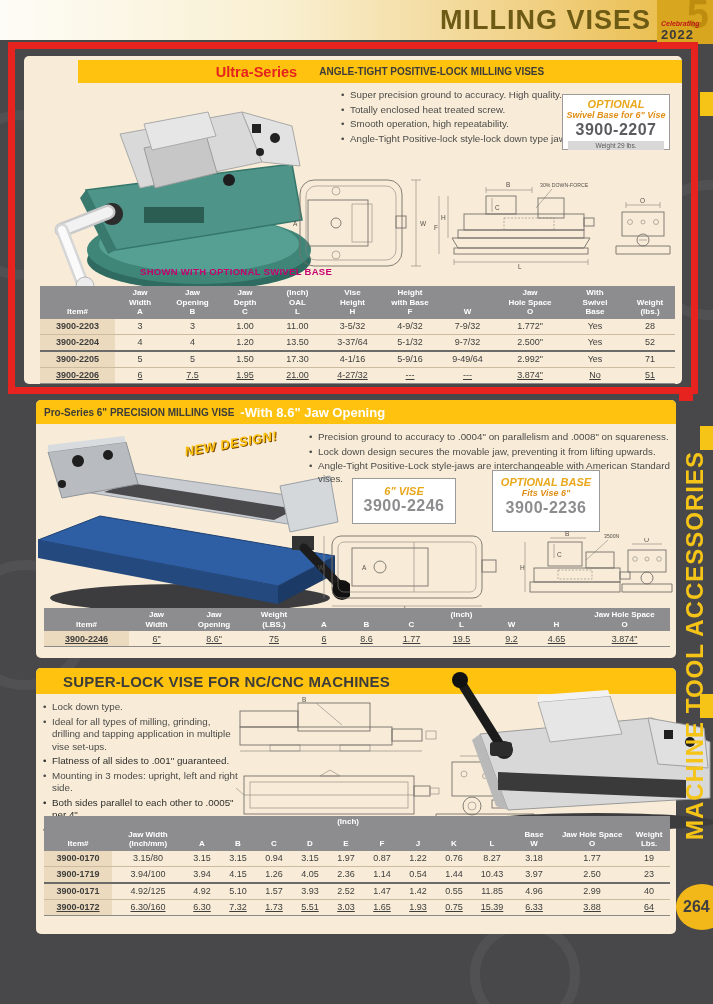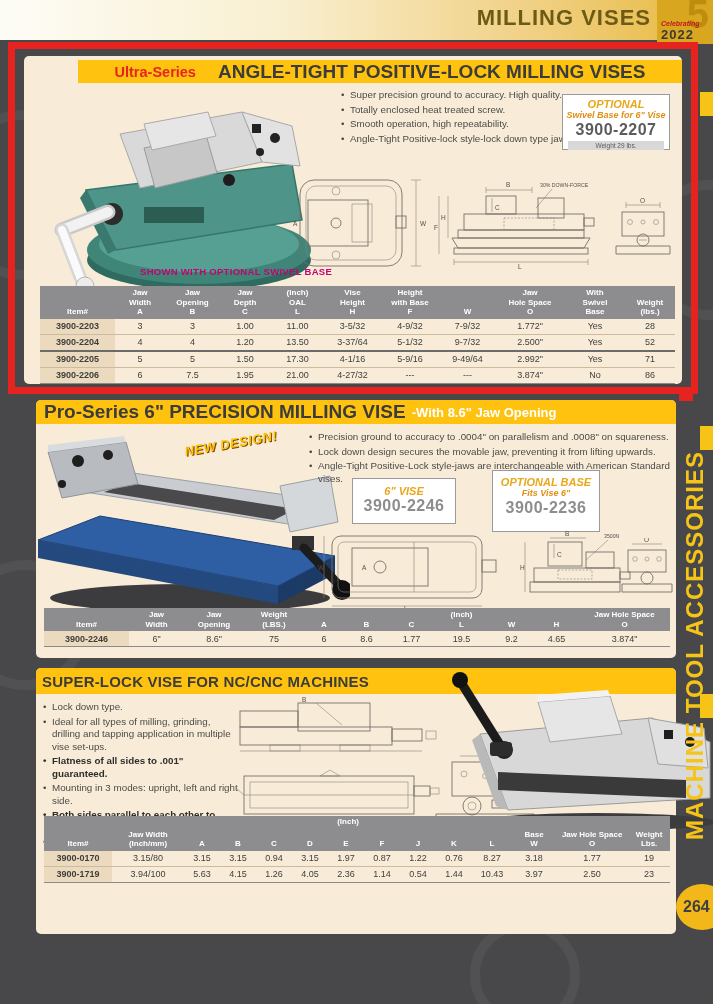--- a/index.html
+++ b/index.html
@@ -4,50 +4,50 @@
 <style>
   html,body{margin:0;padding:0;}
   body{
     width:713px;height:1004px;position:relative;overflow:hidden;
     background:#48484a;font-family:"Liberation Sans",sans-serif;
     -webkit-font-smoothing:antialiased;
   }
   
   .page-header{position:absolute;top:0;left:0;width:713px;height:40px;
     background:linear-gradient(90deg,#fdfcf6 0%,#f9efd0 40%,#f0d083 75%,#e8b93f 100%);}
-  .page-title{position:absolute;top:5px;right:62px;font-size:22px;font-weight:bold;
+  .page-title{position:absolute;top:5px;right:62px;font-size:27px;font-weight:bold;
     color:#6d5a15;letter-spacing:1px;}
   .anniv-badge{position:absolute;top:0;right:0;width:56px;height:44px;background:#d9a620;
     overflow:hidden;}
   .anniv-five{position:absolute;top:-8px;right:4px;font-size:40px;font-weight:bold;color:#b8860b;opacity:.8;}
   .anniv-celebrating{position:absolute;top:20px;left:4px;font-size:7px;font-weight:bold;font-style:italic;color:#c01818;}
   .anniv-year{position:absolute;top:27px;left:4px;font-size:13px;font-weight:bold;color:#3a3a3a;letter-spacing:1px;}
   
   .gear{position:absolute;border-radius:50%;border:10px solid rgba(255,255,255,0.05);}
   
   .red-frame{position:absolute;left:8px;top:42px;width:690px;height:352px;
     border:7px solid #e6231f;box-sizing:border-box;}
   .panel{background:#f8ecd8;border-radius:5px;}
   .panel1{position:absolute;left:24px;top:56px;width:658px;height:328px;}
   .panel2{position:absolute;left:36px;top:400px;width:640px;height:258px;}
   .panel3{position:absolute;left:36px;top:668px;width:640px;height:266px;}
   .banner{background:#ffc20e;display:flex;align-items:center;white-space:nowrap;}
   .banner1{position:absolute;left:54px;top:4px;width:604px;height:23px;justify-content:center;gap:22px;}
   .banner2{position:absolute;left:0;top:0;width:100%;height:24px;padding-left:8px;gap:6px;box-sizing:border-box;border-radius:5px 5px 0 0;}
-  .banner3{position:absolute;left:0;top:0;width:100%;height:26px;padding-left:6px;box-sizing:border-box;border-radius:5px 5px 0 0;}
+  .banner3{position:absolute;left:0;top:0;width:100%;height:26px;padding-left:27px;box-sizing:border-box;border-radius:5px 5px 0 0;}
   .t-red{color:#e6231f;font-weight:bold;font-size:14.5px;}
-  .t-dark{color:#3c3c3a;font-weight:bold;font-size:19px;}
+  .t-dark{color:#3c3c3a;font-weight:bold;font-size:10px;}
   .t-white{color:#ffffff;font-weight:bold;font-size:13px;}
   .banner3 .t-dark{font-size:15px;letter-spacing:.2px;}
   
   ul.bullets{list-style:none;margin:0;padding:0;}
   ul.bullets li{position:relative;padding-left:10px;margin-bottom:2px;
     color:#4b4b49;font-size:9.8px;line-height:12.5px;}
   ul.bullets li::before{content:"\2022";position:absolute;left:1px;top:0;}
-  ul.bullets li.bold{font-weight:bold;color:#2e2e2c;}
+  ul.bullets li.bold{font-weight:normal;color:#2e2e2c;}
   .bullets1{position:absolute;left:316px;top:33px;width:238px;}
   .bullets2{position:absolute;left:272px;top:31px;width:362px;}
   .bullets3{position:absolute;left:6px;top:33px;width:196px;}
   
   .callout{position:absolute;background:#ffffff;border:1.5px solid #9a9a9a;text-align:center;box-sizing:border-box;}
   .opt-box1{left:538px;top:38px;width:108px;height:56px;padding-top:3px;}
   .c-gold{color:#e9a71b;font-weight:bold;font-style:italic;font-size:11px;line-height:12px;}
   .c-gold-sm{color:#df8f16;font-weight:bold;font-style:italic;font-size:9px;line-height:11px;}
   .c-num{color:#5c5c60;font-weight:bold;font-size:16px;letter-spacing:.5px;line-height:18px;}
   .opt-weight{background:#d8d8d8;color:#5a5a5a;font-size:6.5px;margin:2px 5px 0 5px;padding:1px 0;}
@@ -60,21 +60,21 @@
     color:#ffc20e;transform:rotate(-10deg);text-shadow:1px 1px 0 #7a4a00;letter-spacing:.5px;}
   
   table.data-table{border-collapse:collapse;table-layout:fixed;}
   .data-table th{background:#8d8d8f;color:#ffffff;font-size:8px;font-weight:bold;
     padding:2px 1px;white-space:pre-line;vertical-align:bottom;line-height:1.2;text-align:center;}
   .data-table thead tr.group-row th{padding:1px 0;vertical-align:middle;font-size:8px;}
   .data-table td{font-size:9px;color:#3e3e3c;text-align:center;padding:2.5px 1px;
     border-bottom:1px solid #cdbb9f;background:#f8ecd8;}
   .data-table tbody td:first-child{background:#ecdabf;font-weight:bold;}
   .data-table tbody tr:nth-child(2) td{border-bottom:2px solid #6b6b69;}
-  .data-table tbody tr:last-child td{border-bottom:1.5px solid #8a8a88;}
+  .data-table tbody tr:last-child td{border-bottom:1.5px solid #8a8a88;text-decoration:underline;}
   .table1{position:absolute;left:16px;top:230px;width:635px;}
   .table2{position:absolute;left:8px;top:208px;width:626px;}
   .table3{position:absolute;left:8px;top:148px;width:626px;}
   
   .drawing{position:absolute;}
   .drawing svg{display:block;}
   .dline{stroke:#76706a;stroke-width:.9;fill:none;}
   .dthin{stroke:#8a847c;stroke-width:.6;fill:none;}
   .ddash{stroke:#8a847c;stroke-width:.6;fill:none;stroke-dasharray:2 1.5;}
   .dtext{fill:#55504a;font-size:6.5px;font-family:"Liberation Sans",sans-serif;}
@@ -307,21 +307,21 @@
           <td>3900-2206</td>
           <td>6</td>
           <td>7.5</td>
           <td>1.95</td>
           <td>21.00</td>
           <td>4-27/32</td>
           <td>---</td>
           <td>---</td>
           <td>3.874"</td>
           <td>No</td>
-          <td>86</td>
+          <td>51</td>
         </tr>
       </tbody>
     </table>
 </div>
 
 <div class="panel panel2">
   <div class="banner banner2">
     <span class="t-dark">Pro-Series 6" PRECISION MILLING VISE</span>
     <span class="t-white">-With 8.6" Jaw Opening</span>
   </div>
@@ -591,33 +591,65 @@
           <td>1.22</td>
           <td>0.76</td>
           <td>8.27</td>
           <td>3.18</td>
           <td>1.77</td>
           <td>19</td>
         </tr>
         <tr>
           <td>3900-1719</td>
           <td>3.94/100</td>
-          <td>5.63</td>
+          <td>3.94</td>
           <td>4.15</td>
           <td>1.26</td>
           <td>4.05</td>
           <td>2.36</td>
           <td>1.14</td>
           <td>0.54</td>
           <td>1.44</td>
           <td>10.43</td>
           <td>3.97</td>
           <td>2.50</td>
           <td>23</td>
         </tr>
+        <tr>
+          <td>3900-0171</td>
+          <td>4.92/125</td>
+          <td>4.92</td>
+          <td>5.10</td>
+          <td>1.57</td>
+          <td>3.93</td>
+          <td>2.52</td>
+          <td>1.47</td>
+          <td>1.42</td>
+          <td>0.55</td>
+          <td>11.85</td>
+          <td>4.96</td>
+          <td>2.99</td>
+          <td>40</td>
+        </tr>
+        <tr>
+          <td>3900-0172</td>
+          <td>6.30/160</td>
+          <td>6.30</td>
+          <td>7.32</td>
+          <td>1.73</td>
+          <td>5.51</td>
+          <td>3.03</td>
+          <td>1.65</td>
+          <td>1.93</td>
+          <td>0.75</td>
+          <td>15.39</td>
+          <td>6.33</td>
+          <td>3.88</td>
+          <td>64</td>
+        </tr>
       </tbody>
     </table>
 </div>
 
 <div class="red-square"></div>
 <div class="edge-square" style="top:92px;"></div>
 <div class="edge-square" style="top:426px;"></div>
 <div class="edge-square" style="top:694px;"></div>
 <div class="sidebar-text">MACHINE TOOL ACCESSORIES</div>
 <div class="page-badge">

